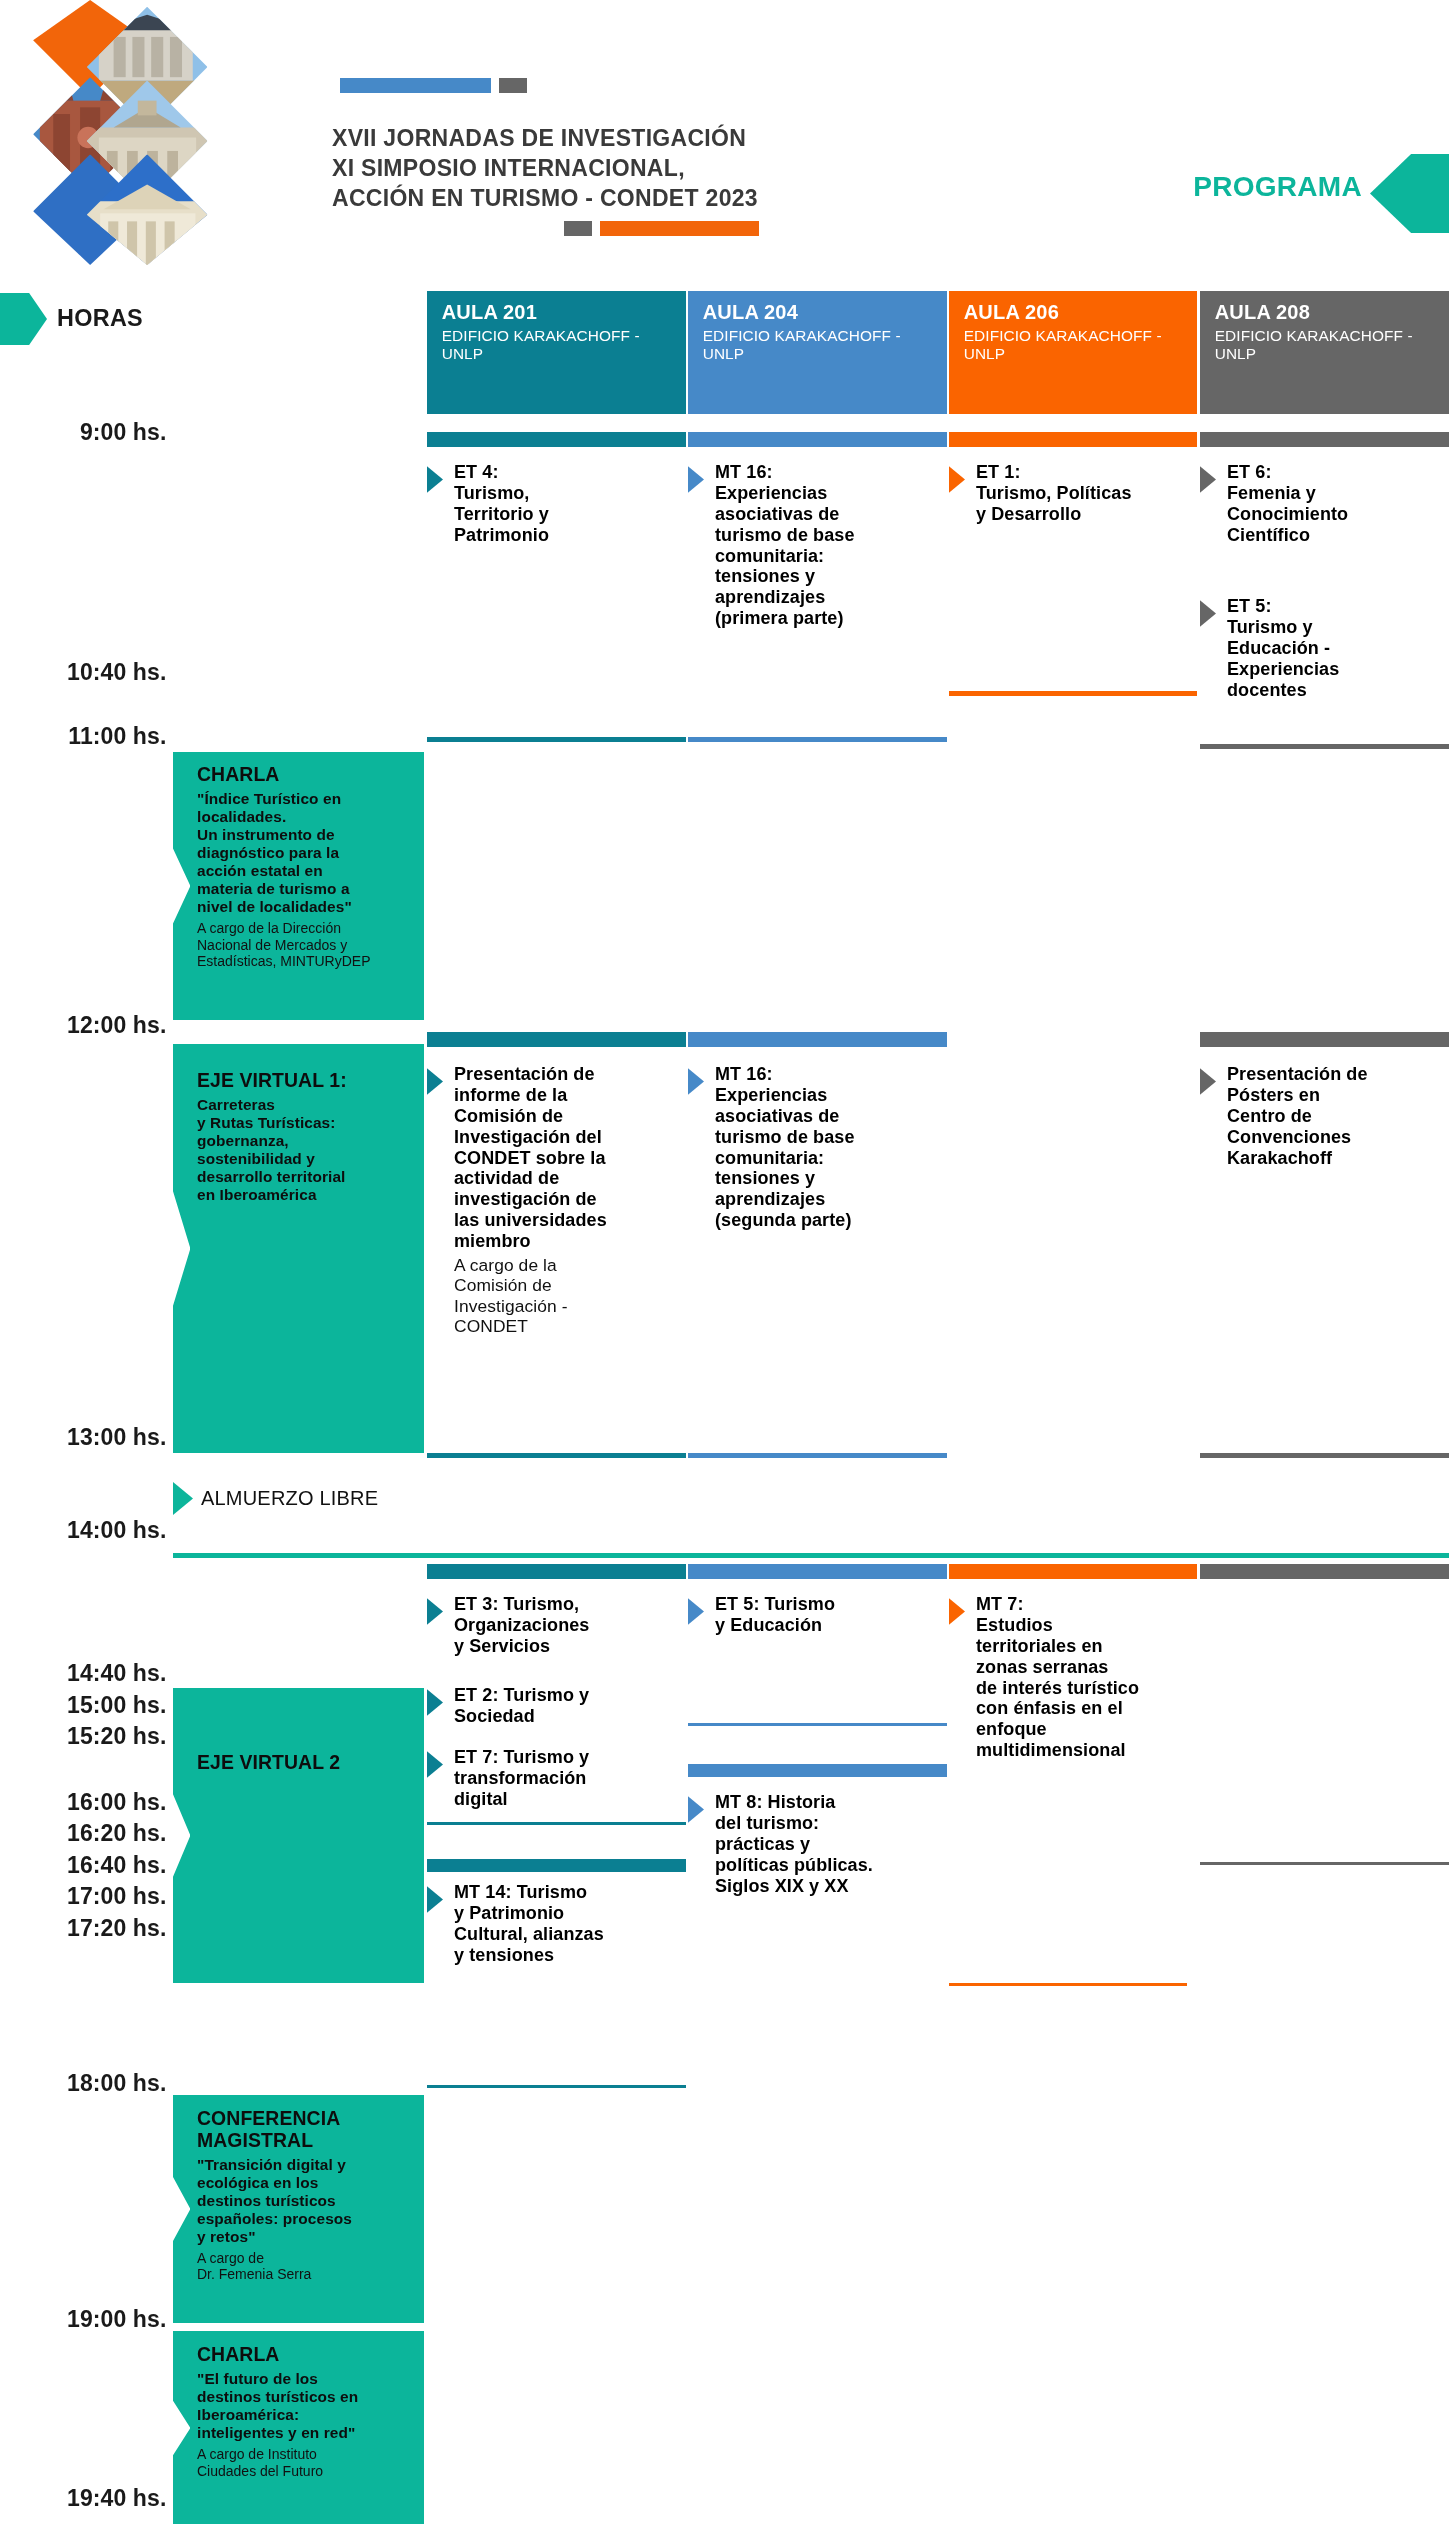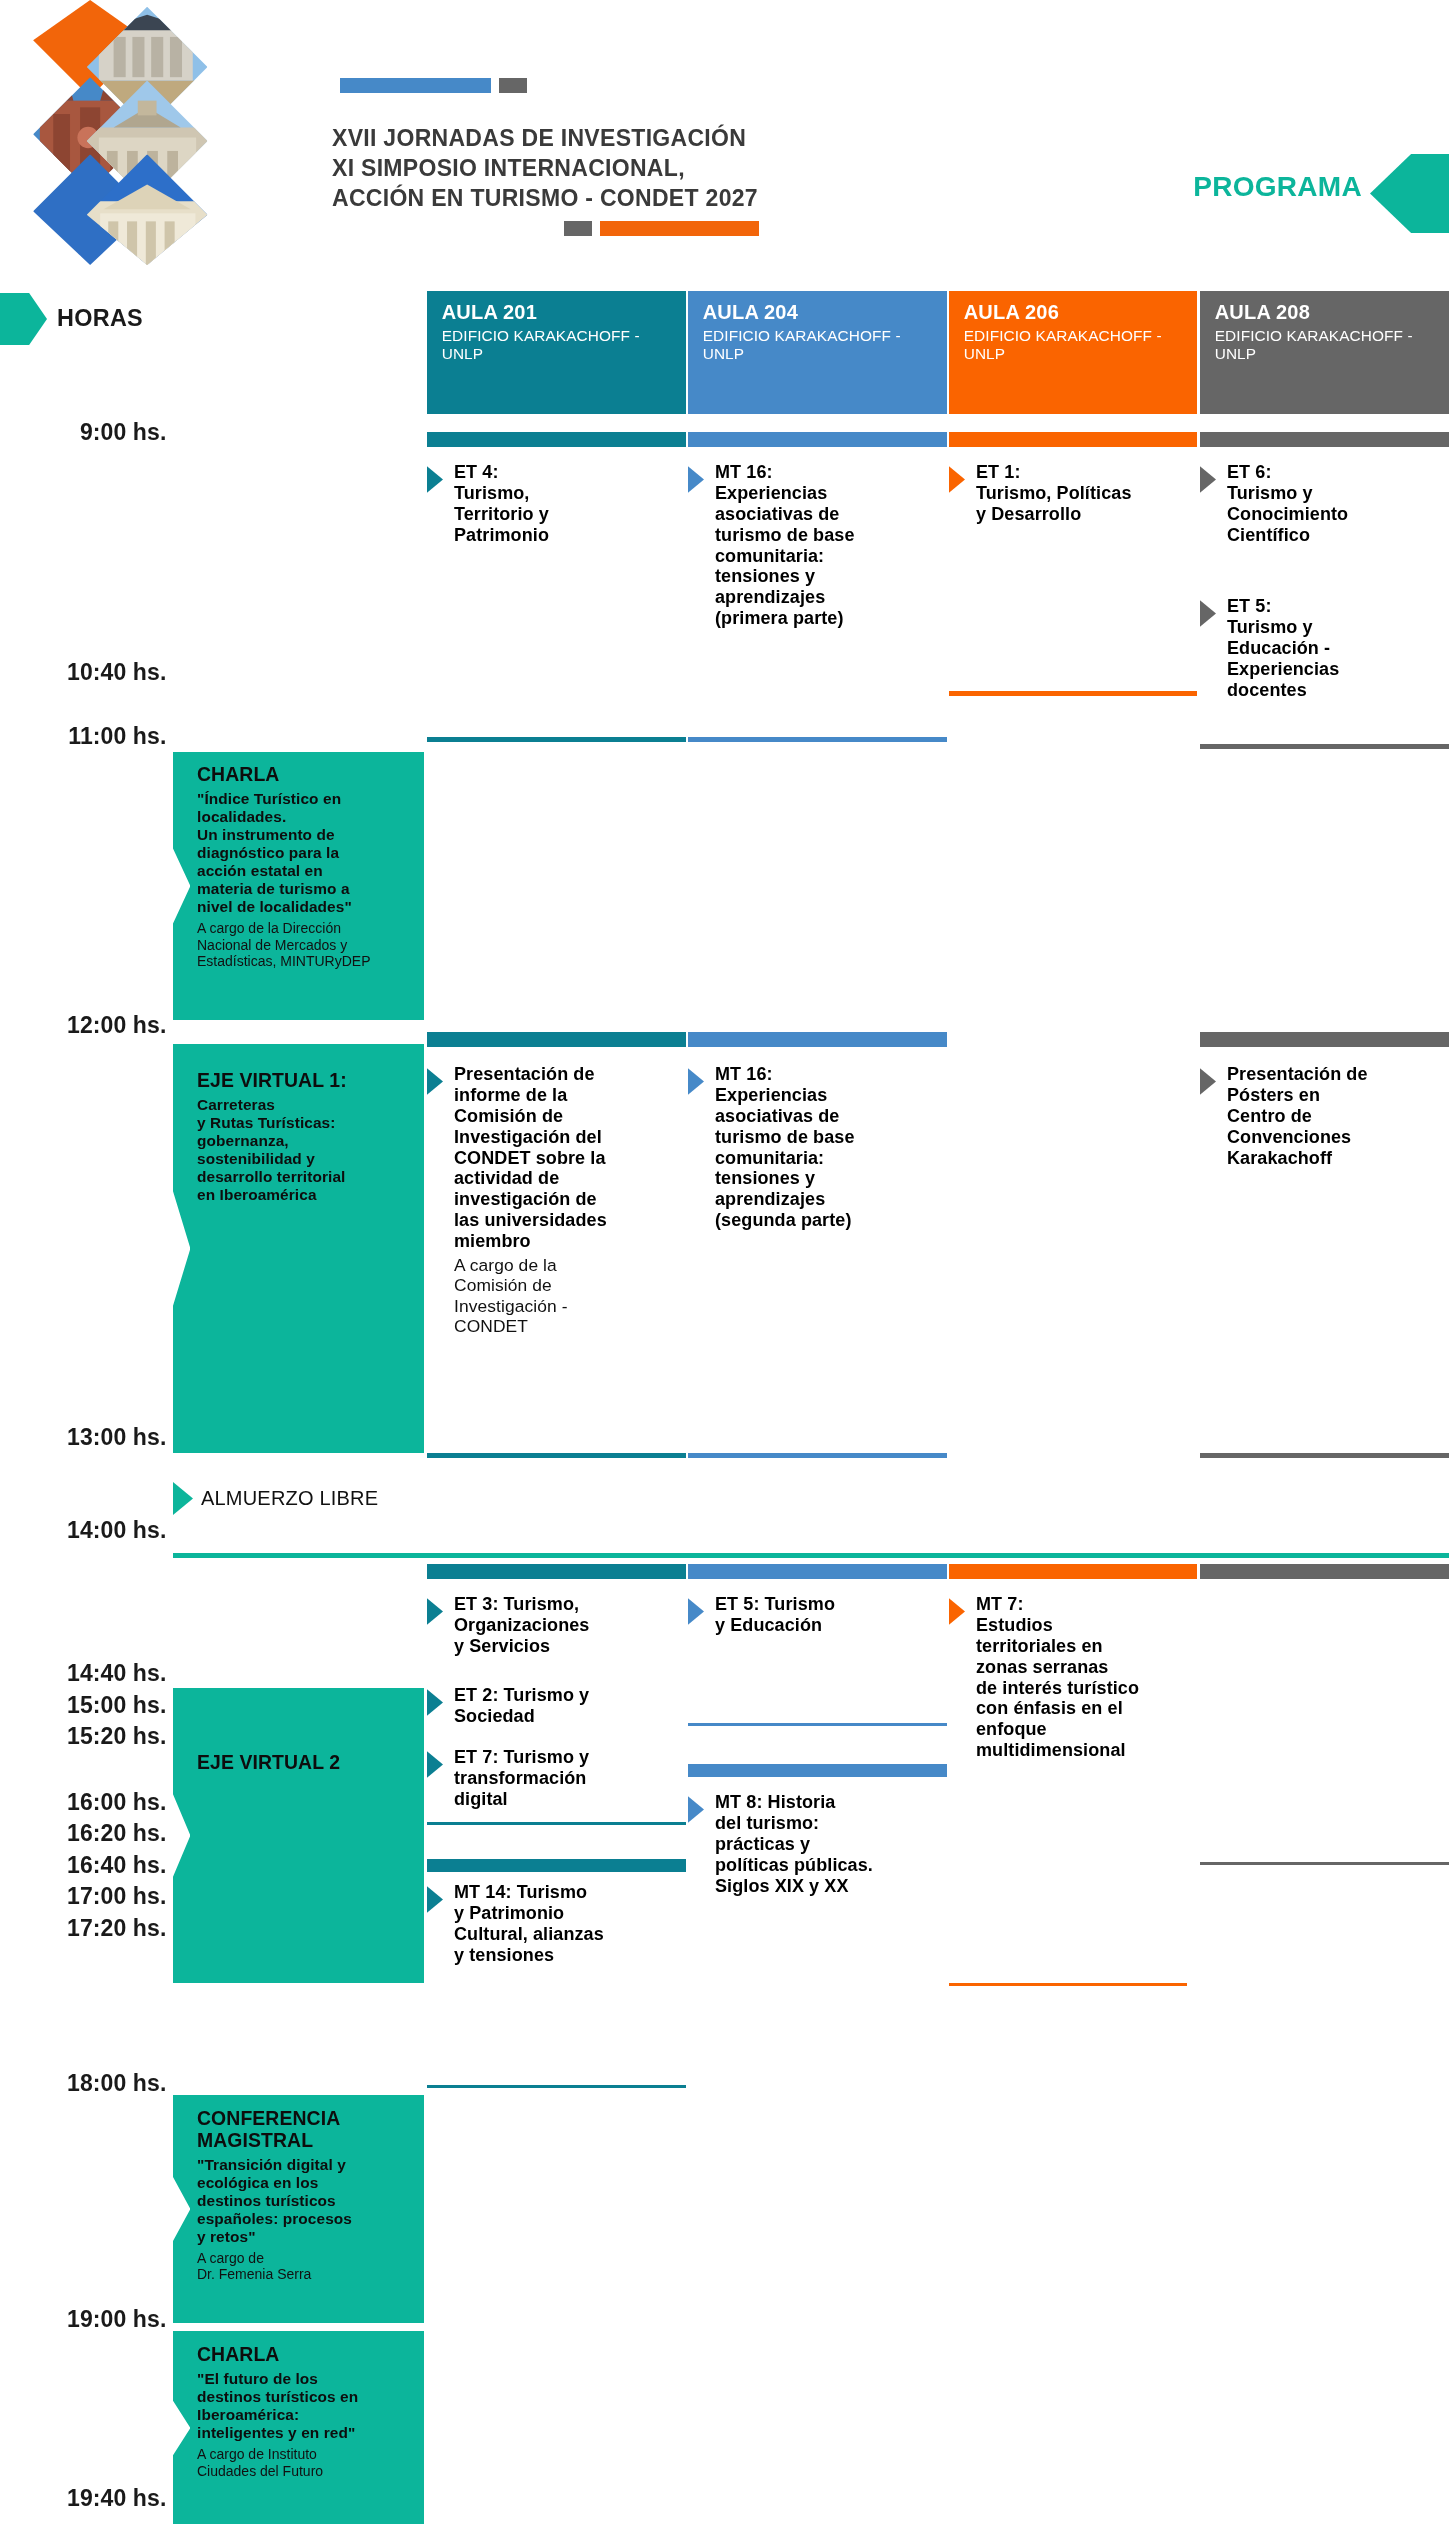--- a/index.html
+++ b/index.html
@@ -179,21 +179,21 @@
   </div>
 
   <div class="hdr-bar-blue"></div>
   <div class="hdr-bar-grey-sm"></div>
   <div class="hdr-bar-grey-sm2"></div>
   <div class="hdr-bar-orange"></div>
 
   <div class="hdr-title">
     <div>XVII JORNADAS DE INVESTIGACIÓN</div>
     <div>XI SIMPOSIO INTERNACIONAL,</div>
-    <div>ACCIÓN EN TURISMO - CONDET 2027</div>
+    <div>ACCIÓN EN TURISMO - CONDET 2023</div>
   </div>
 
   <div class="programa-wrap">
     <div class="programa-chev"></div>
     <div class="programa-txt">PROGRAMA</div>
   </div>
 
   <div class="horas-chev"></div>
   <div class="horas-label">HORAS</div>
 
@@ -268,21 +268,21 @@
     <div class="stext" style="white-space: pre-line;">ET 1:
 Turismo, Políticas
 y Desarrollo</div>
   </div>
 
   <div class="sess" style="left:1200px; top:462px; width:249px;">
     <svg class="arrow" viewBox="0 0 24 40">
         <polygon points="0,0 24,20 0,40" fill="#666666"></polygon>
       </svg>
     <div class="stext" style="white-space: pre-line;">ET 6:
-Turismo y
+Femenia y
 Conocimiento
 Científico</div>
   </div>
 
   <div class="sess" style="left:1200px; top:596px; width:249px;">
     <svg class="arrow" viewBox="0 0 24 40">
         <polygon points="0,0 24,20 0,40" fill="#666666"></polygon>
       </svg>
     <div class="stext" style="white-space: pre-line;">ET 5:
 Turismo y

